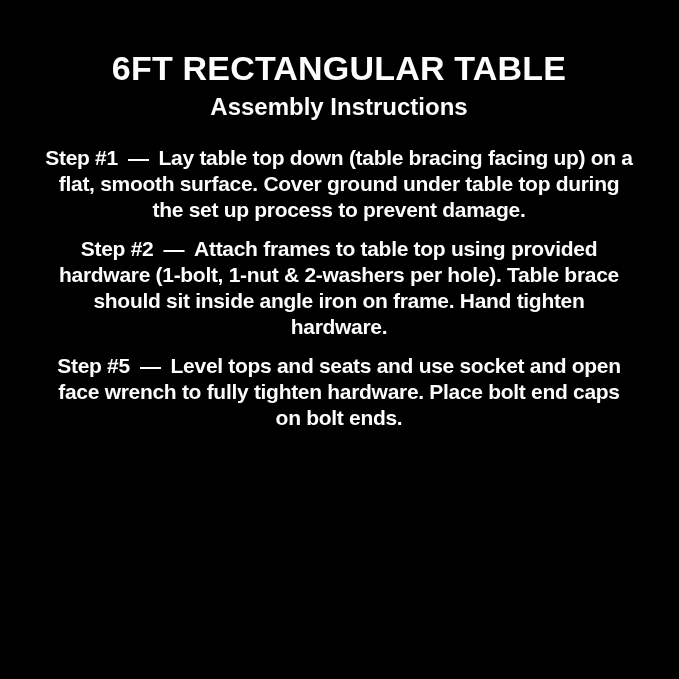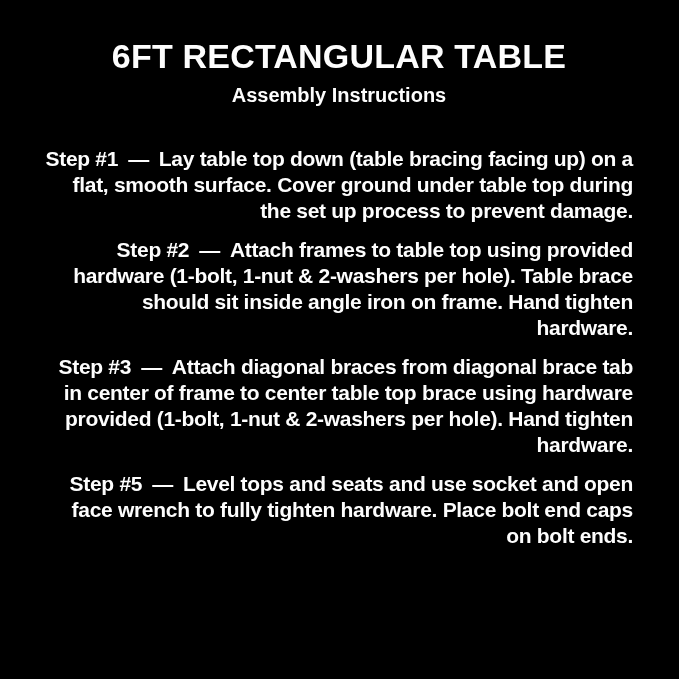--- a/index.html
+++ b/index.html
@@ -13,61 +13,60 @@
     overflow: hidden;
     font-family: "Liberation Sans", sans-serif;
     font-weight: bold;
     color: #fdfdfd;
     -webkit-font-smoothing: antialiased;
   }
   .card {
     box-sizing: border-box;
     width: 679px;
     height: 679px;
-    padding: 36px 46px 0 45px;
+    padding: 48px 46px 0 45px;
     background: #000000;
   }
   h1.title {
     margin: 0 0 5px 0;
     text-align: center;
     font-size: 34px;
     line-height: 40px;
     letter-spacing: 0.2px;
     white-space: nowrap;
   }
   h2.subtitle {
-    margin: 0 0 37px 0;
+    margin: 0 0 24px 0;
     text-align: center;
-    font-size: 20px;
+    font-size: 24px;
     line-height: 28px;
   }
   .steps p.step {
     margin: 0 0 13px 0;
     font-size: 21px;
     line-height: 26px;
     letter-spacing: -0.3px;
-    text-align: right;
+    text-align: center;
   }
   .steps p.step:last-child {
     margin-bottom: 16px;
   }
   .dash {
     margin: 0 10px;
   }
 </style>
 </head>
 <body>
 
 <div class="card">
   <h1 class="title">6FT RECTANGULAR TABLE</h1>
   <h2 class="subtitle">Assembly Instructions</h2>
 
   <div class="steps">
     <p class="step"><span class="lbl">Step #1</span><span class="dash">—</span><span class="txt">Lay table top down (table bracing facing up) on a flat, smooth surface. Cover ground under table top during the set up process to prevent damage.</span></p>
 
     <p class="step"><span class="lbl">Step #2</span><span class="dash">—</span><span class="txt">Attach frames to table top using provided hardware (1-bolt, 1-nut &amp; 2-washers per hole). Table brace should sit inside angle iron on frame. Hand tighten hardware.</span></p>
 
-    <p class="step"><span class="lbl">Step #3</span><span class="dash">—</span><span class="txt">Attach diagonal braces from diagonal brace tab in center of frame to center table top brace using hardware provided (1-bolt, 1-nut &amp; 2-washers per hole). Hand tighten hardware.</span></p>
 
 
     <p class="step"><span class="lbl">Step #5</span><span class="dash">—</span><span class="txt">Level tops and seats and use socket and open face wrench to fully tighten hardware. Place bolt end caps on bolt ends.</span></p>
   </div>
 </div>
 
 </body></html>

